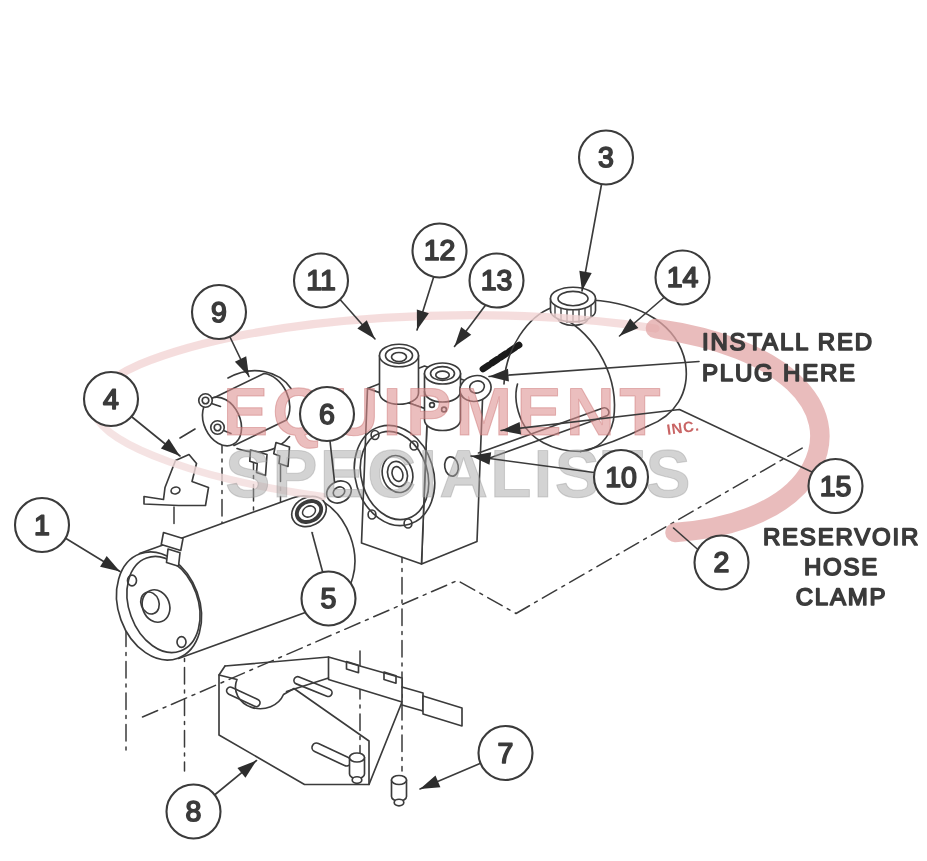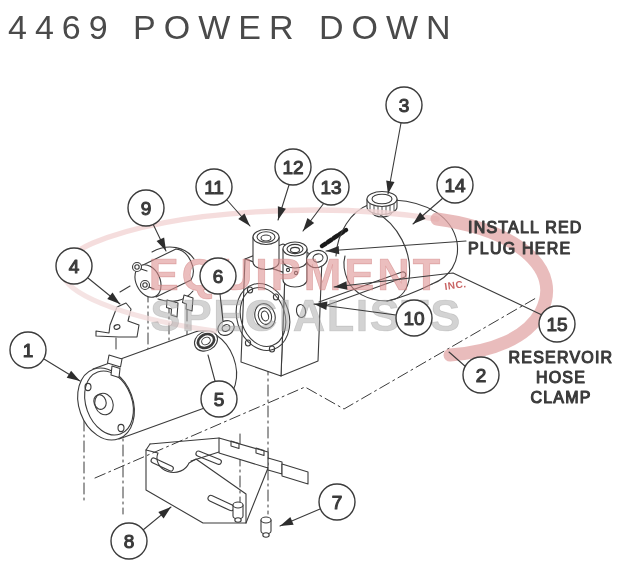--- a/index.html
+++ b/index.html
@@ -15,21 +15,20 @@
        stroke:#c96f6f;stroke-opacity:.45;stroke-width:.7px;}
   .wm2{font-weight:bold;font-size:45px;letter-spacing:1.5px;fill:#a8a8a8;fill-opacity:.5;
        stroke:#8f8f8f;stroke-opacity:.35;stroke-width:.7px;}
   .wm3{font-weight:bold;font-size:10px;letter-spacing:.5px;fill:#c96565;}
 </style>
 </head>
 <body>
 
 <div class="stage">
 
-  <div class="title">4469 POWER DOWN</div>
 
   <svg id="diagram-svg" width="618" height="574" viewBox="0 0 618 574" fill="none" stroke="#3b3b3b" stroke-width="1.1" stroke-linecap="round" stroke-linejoin="round">
 
     <g stroke-dasharray="11 4 2 4" stroke-width="1">
       <path d="M95,478 L305,387 L344,409 L536,298"></path>
       <path d="M84,420 L84,500"></path>
       <path d="M123,424 L123,514"></path>
       <path d="M240,434 L240,502"></path>
       <path d="M268,364 L268,514"></path>
       <path d="M148,291 L148,354"></path>

